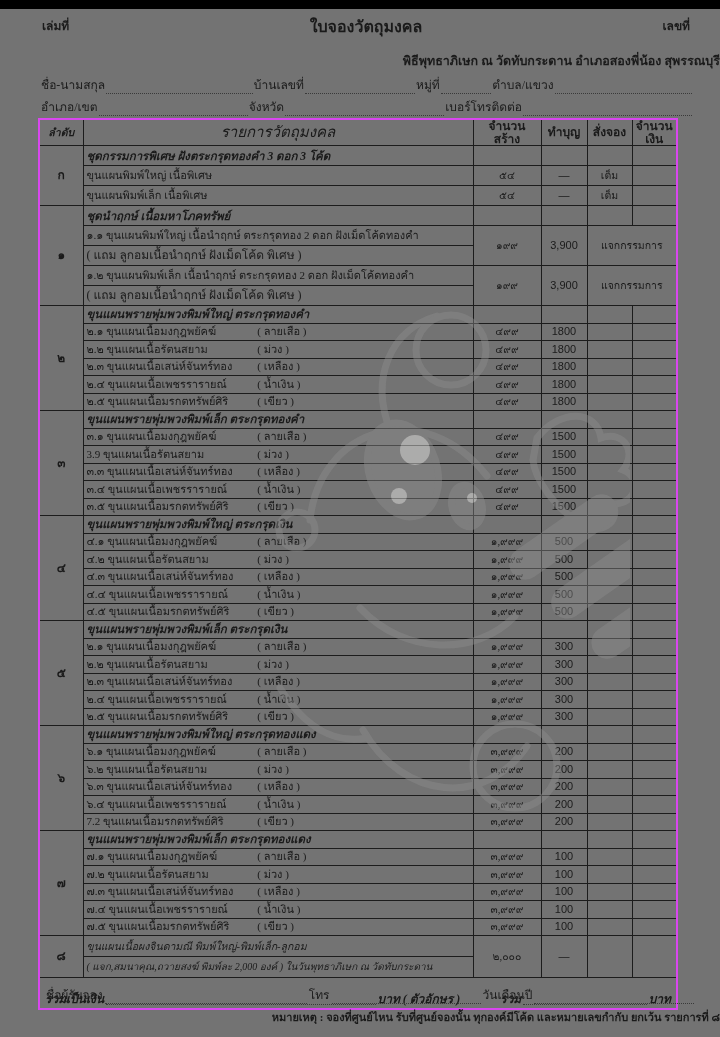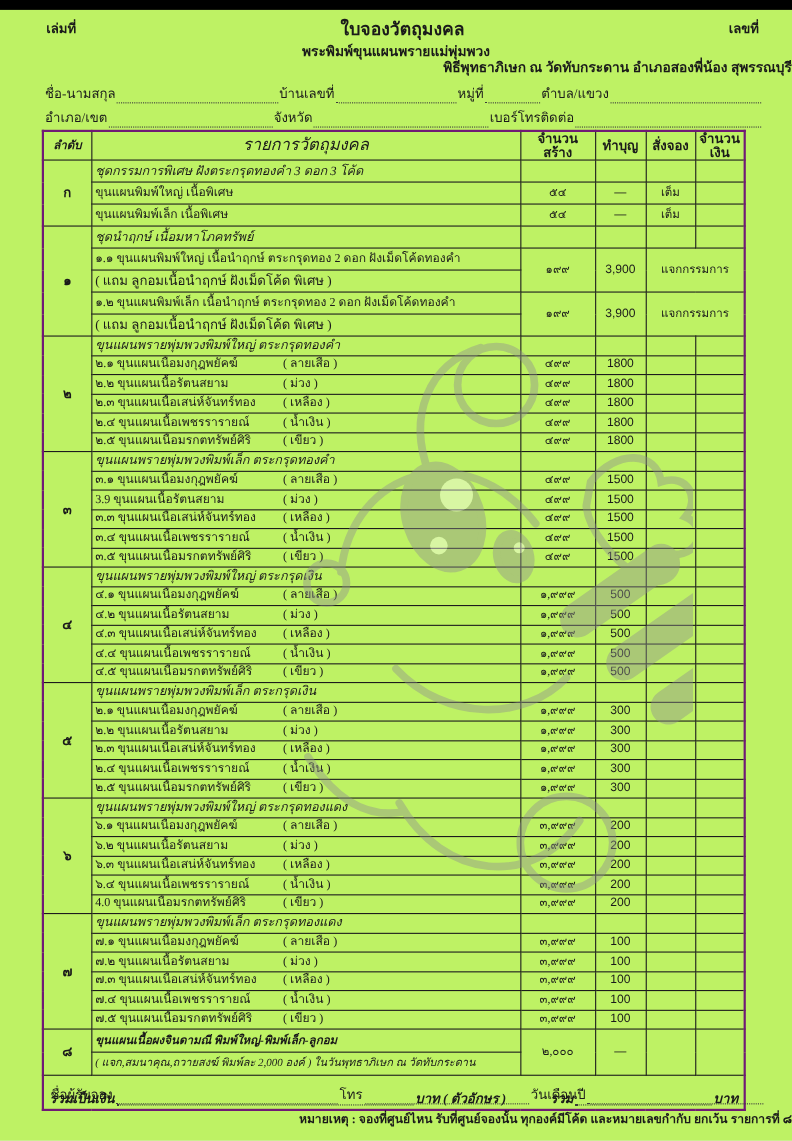--- a/index.html
+++ b/index.html
@@ -2,21 +2,21 @@
 <html><head>
 <meta charset="utf-8">
 <style>
   html,body{margin:0;padding:0;}
   body{
     width:720px;height:1037px;position:relative;overflow:hidden;
     background:#e8e8e8;
     font-family:"Liberation Serif","DejaVu Serif",serif;
     color:#1a1a1a;
   }
-  .page{position:absolute;inset:0;background:#bef264;}
+  .page{position:absolute;inset:0;background:#737373;}
   .topbar{position:absolute;left:0;top:0;width:720px;height:9px;background:#000;}
   .hdr-line{position:absolute;left:40px;right:28px;top:14px;height:20px;}
   .book-no{position:absolute;left:2px;top:2px;font-size:12px;font-weight:bold;}
   .sheet-no{position:absolute;right:2px;top:2px;font-size:12px;font-weight:bold;}
   .doc-title{position:absolute;left:0;right:0;top:0;text-align:center;font-size:16px;font-weight:bold;}
   .sub1{position:absolute;left:0;right:0;top:37px;text-align:center;font-size:12.5px;font-weight:bold;}
   .sub2{position:absolute;left:0;right:0;top:51px;text-align:right;font-size:12.5px;font-weight:bold;}
   .formline{position:absolute;left:40px;right:28px;display:flex;align-items:flex-end;font-size:12px;height:18px;}
   .formline .lbl{white-space:nowrap;padding:0 1px;}
   .blank{border-bottom:1.5px dotted #3a3a3a;height:14px;}
@@ -24,35 +24,35 @@
   .g5{flex:1.5;} .g6{flex:1.6;} .g7{flex:1.7;}
 
   table.main{
     position:absolute;left:38px;top:118px;width:638px;
     border-collapse:collapse;table-layout:fixed;background:transparent;
   }
   table.main td,table.main th{
     border:1px solid #1c1c1c;padding:0 3px;overflow:hidden;
     line-height:1.05;vertical-align:middle;background:transparent;
   }
-  table.main{border:2px solid #701a75;}
+  table.main{border:2px solid #d946ef;}
   thead th{height:24px;}
   .th-item{font-size:15px;font-weight:normal;font-style:italic;}
   .th-sm{font-size:12px;font-weight:bold;padding:0 1px;}
   .th-seq{font-size:10.5px;font-weight:bold;font-style:italic;}
   tr.h19 td{height:19px;} tr.h16 td{height:16.5px;} tr.h20 td{height:20px;} tr.h30 td{height:30px;}
   td.seq{text-align:center;font-weight:bold;font-size:12px;vertical-align:top;padding-top:2px;}
-  td.sec-title{font-weight:normal;font-style:italic;font-size:11.5px;white-space:nowrap;}
+  td.sec-title{font-weight:bold;font-style:italic;font-size:11.5px;white-space:nowrap;}
   td.iname{font-size:11px;white-space:nowrap;}
   td.iname .nm{display:inline-block;min-width:168px;}
   td.iname .ln2{font-size:12px;}
   td.num{text-align:center;font-size:10.5px;white-space:nowrap;margin-left:37px;}
   td.donate{text-align:center;font-size:11px;font-family:"Liberation Sans","DejaVu Sans",sans-serif;}
   td.order{text-align:center;font-size:10.5px;white-space:nowrap;}
-  td.spec1{font-weight:bold;font-style:italic;font-size:10.5px;white-space:nowrap;}
+  td.spec1{font-weight:normal;font-style:italic;font-size:10.5px;white-space:nowrap;}
   td.spec2{font-style:italic;font-size:10px;white-space:nowrap;}
   td.sumrow{padding:0 6px;}
   .sumflex{display:flex;align-items:flex-end;height:24px;font-size:12px;font-weight:bold;font-style:italic;}
   .sumflex .dots{border-bottom:1.5px dotted #3a3a3a;height:15px;}
   .d1{flex:2.4;} .dsp{width:36px;} .d2{flex:1.1;}
   .sumflex .w{white-space:nowrap;padding:0 2px;font-style:italic;}
 
   .sigline{position:absolute;left:44px;right:26px;top:986px;display:flex;align-items:flex-end;font-size:12px;font-weight:normal;height:18px;}
   .sigline .lbl{white-space:nowrap;padding:0 2px;}
   .s1{flex:1.9;} .s2{flex:1.4;} .s3{flex:1.5;}
@@ -64,21 +64,20 @@
 <body>
 
 <div class="page">
   <div class="topbar"></div>
 
   <div class="hdr-line">
     <span class="book-no">เล่มที่</span>
     <span class="doc-title">ใบจองวัตถุมงคล</span>
     <span class="sheet-no">เลขที่</span>
   </div>
-  <div class="sub1">พระพิมพ์ขุนแผนพรายแม่พุ่มพวง</div>
   <div class="sub2">พิธีพุทธาภิเษก ณ วัดทับกระดาน อำเภอสองพี่น้อง สุพรรณบุรี</div>
 
   <div class="formline" style="top:76px;">
     <span class="lbl">ชื่อ-นามสกุล</span>
     <span class="blank g1"></span>
     <span class="lbl">บ้านเลขที่</span>
     <span class="blank g2"></span>
     <span class="lbl">หมู่ที่</span>
     <span class="blank g3"></span>
     <span class="lbl">ตำบล/แขวง</span>
@@ -363,21 +362,21 @@
           <td class="order"></td>
         </tr>
         <tr class="h16">
           <td class="iname"><span class="nm">๖.๔ ขุนแผนเนื้อเพชรรารายณ์</span><span> ( น้ำเงิน )</span></td>
           <td class="num">๓,๙๙๙</td>
           <td class="donate">200</td>
           <td class="order"></td>
           <td class="order"></td>
         </tr>
         <tr class="h16">
-          <td class="iname"><span class="nm">4.0 ขุนแผนเนื้อมรกตทรัพย์ศิริ</span><span> ( เขียว )</span></td>
+          <td class="iname"><span class="nm">7.2 ขุนแผนเนื้อมรกตทรัพย์ศิริ</span><span> ( เขียว )</span></td>
           <td class="num">๓,๙๙๙</td>
           <td class="donate">200</td>
           <td class="order"></td>
           <td class="order"></td>
         </tr>
         <tr class="h16">
           <td class="seq" rowspan="6">๗</td>
           <td class="sec-title">ขุนแผนพรายพุ่มพวงพิมพ์เล็ก ตระกรุดทองแดง</td>
           <td></td>
           <td></td>

